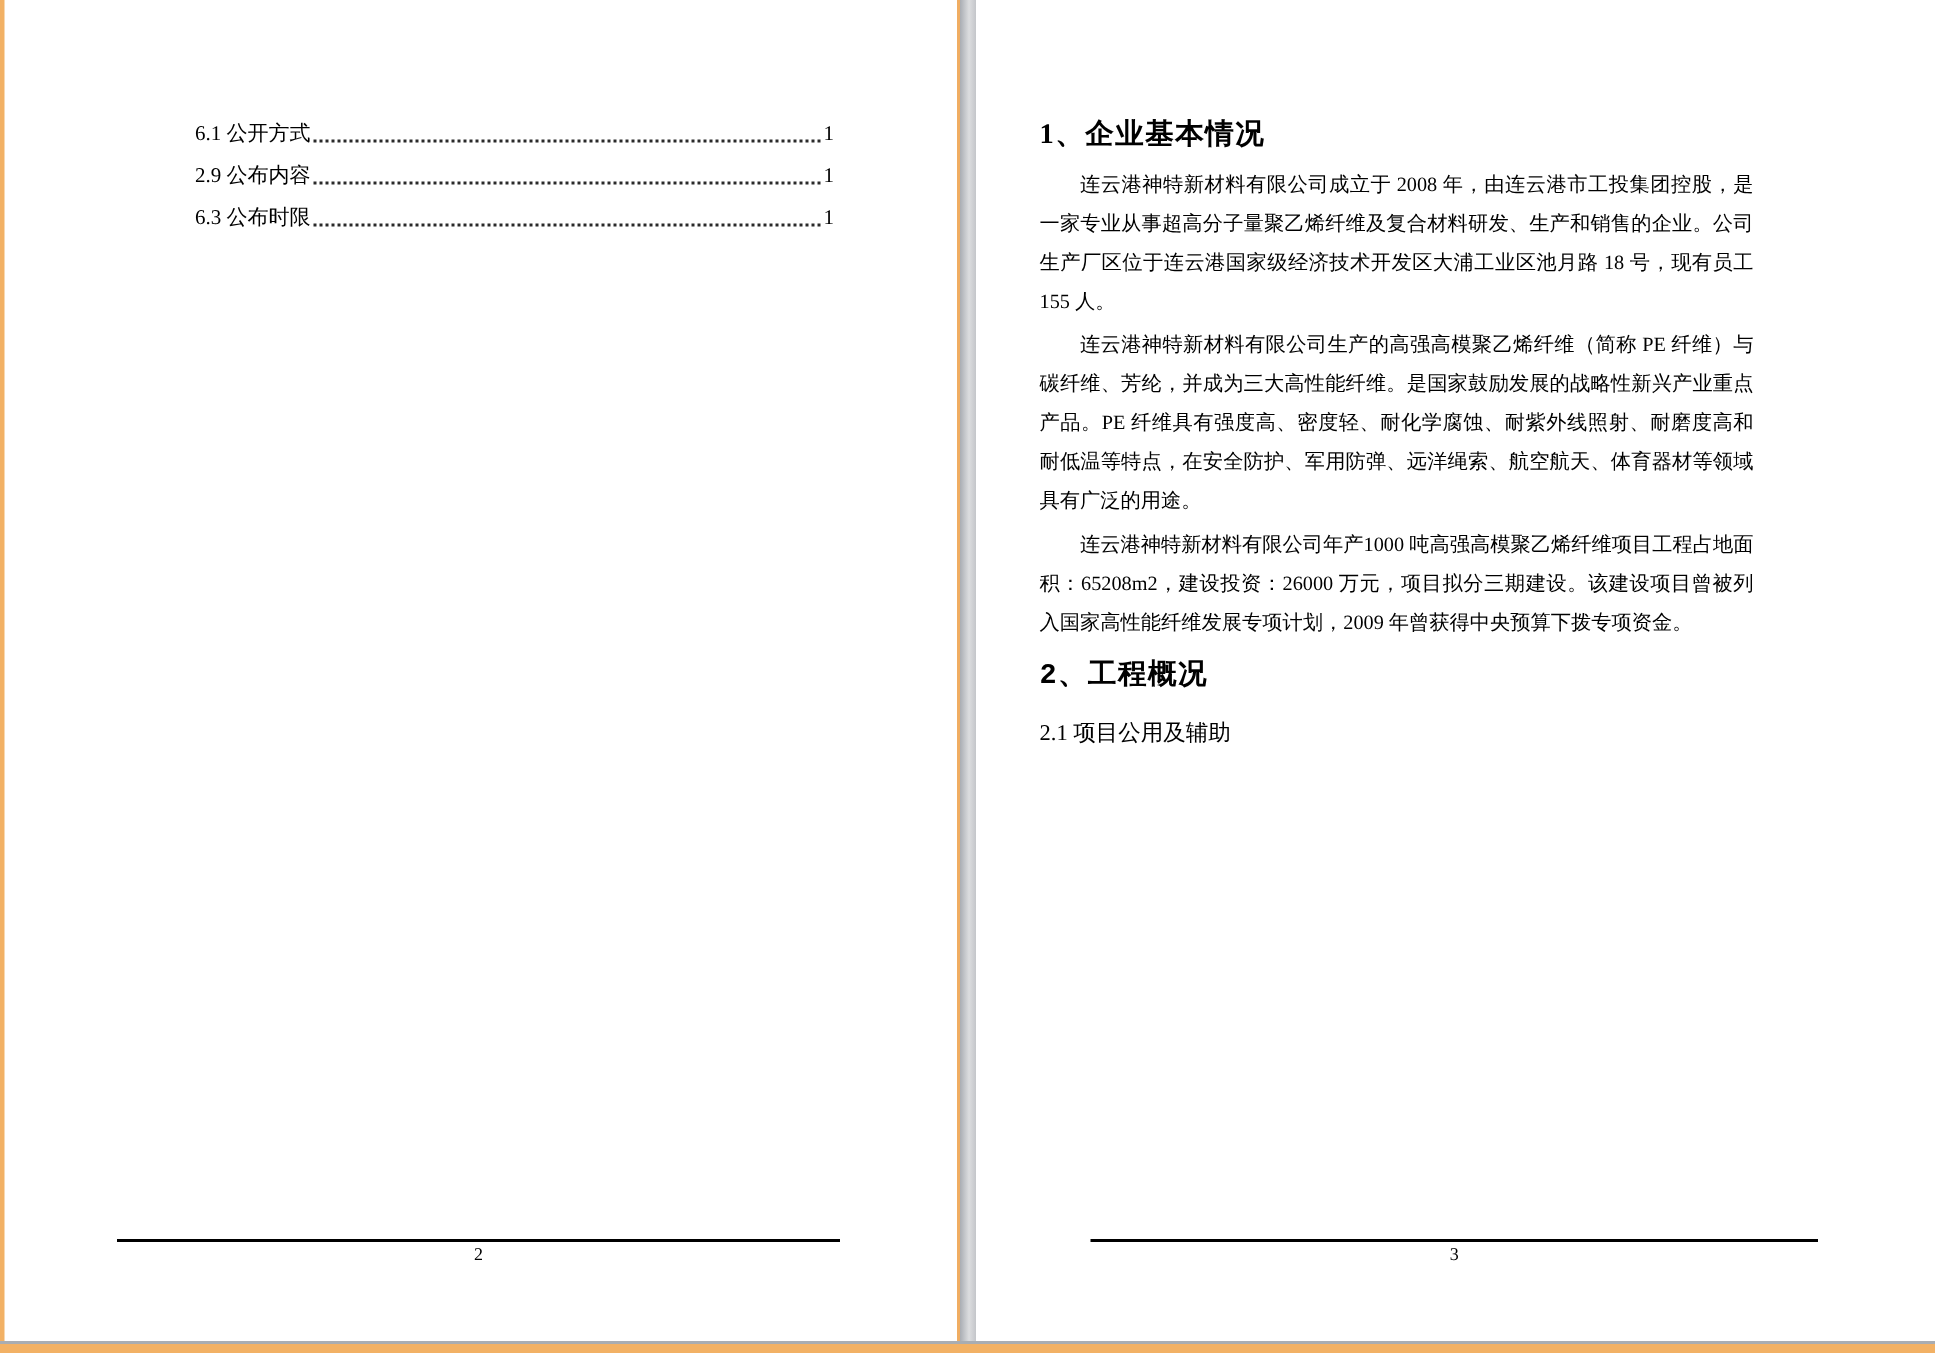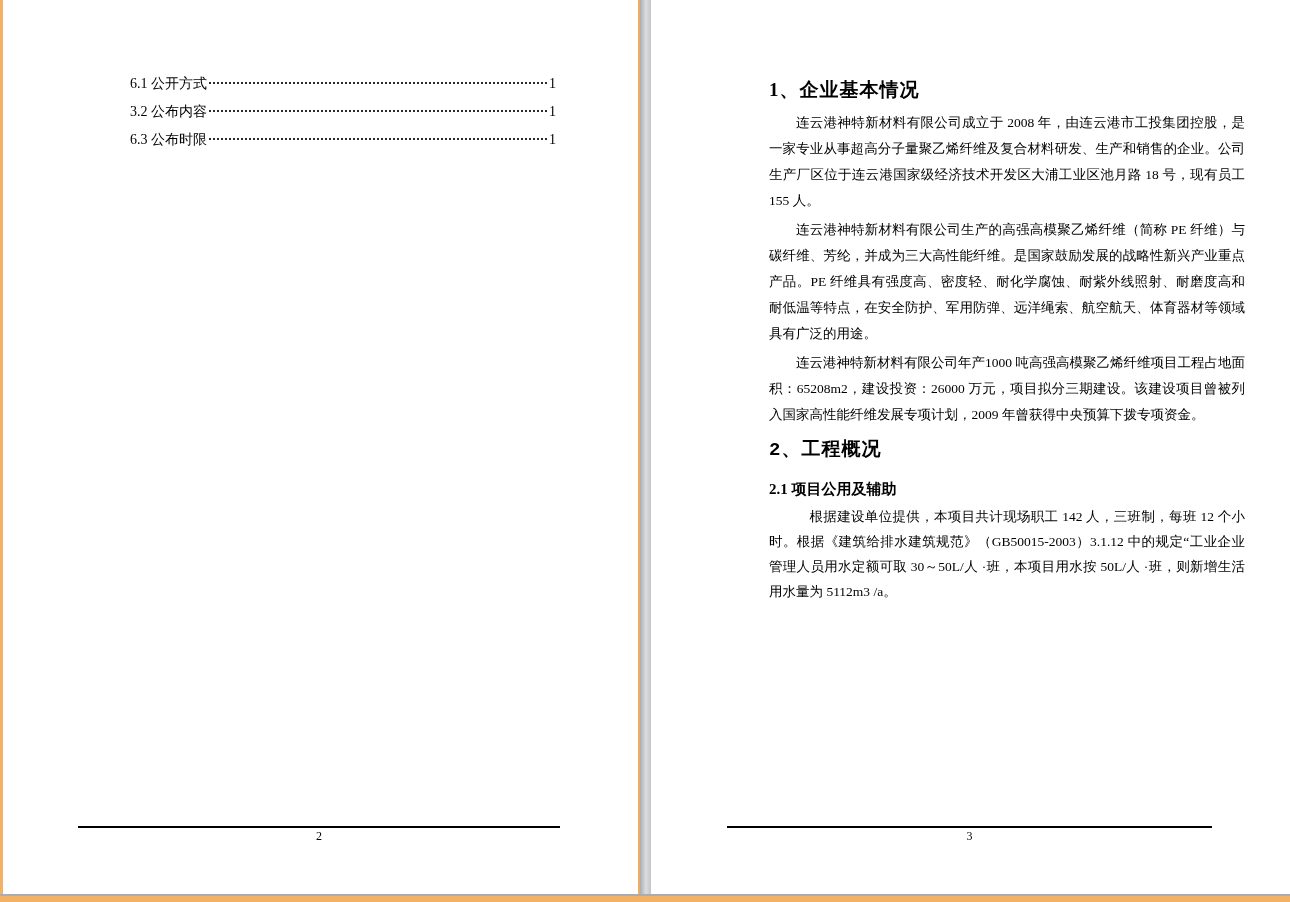--- a/index.html
+++ b/index.html
@@ -32,21 +32,21 @@
     position: absolute; left: 0; bottom: 0; width: 1290px; height: 6px;
     background: #f2b165;
   }
 
   
   .toc {
     position: absolute; left: 130px; top: 70px; width: 426px;
     font-size: 14px;
   }
   .toc-row {
-    display: flex; align-items: center;
+    display: flex; align-items: flex-end;
     height: 28px;
     cursor: default;
   }
   .toc-label { white-space: nowrap; }
   .toc-dots {
     flex: 1 1 auto;
     border-bottom: 2px dotted #2a2a2a;
     margin: 0 2px 3px 2px;
     min-width: 10px;
   }
@@ -59,32 +59,32 @@
     text-align: center;
     font-size: 12px;
     line-height: 15px;
     padding-top: 1px;
   }
   .footer-left  { left: 78px;  width: 482px; }
   .footer-right { left: 727px; width: 485px; }
 
   
   .content {
-    position: absolute; left: 769px; top: 78px; width: 486px;
+    position: absolute; left: 693px; top: 78px; width: 486px;
     font-size: 13.5px;
   }
   .sec-heading {
     font-size: 19px; font-weight: bold;
     line-height: 24px;
     margin: 0 0 8px 0;
     letter-spacing: 1px;
   }
   .sec-heading.second { margin: 10px 0 6px 0; font-family: Liberation Mono, monospace; }
   .sub-heading {
-    font-size: 15px; font-weight: bold;
+    font-size: 15px; font-weight: normal;
     line-height: 22px;
     margin: 16px 0 4px 0;
   }
   .para {
     margin: 0 10px 3px 0;
     text-indent: 2em;
     text-align: justify;
     line-height: 26px;
   }
   .para.tight { line-height: 25px; }
@@ -99,21 +99,21 @@
 <div class="bottom-orange"></div>
 
 <div>
   <div class="toc">
     <div class="toc-row">
       <span class="toc-label">6.1 公开方式</span>
       <span class="toc-dots"></span>
       <span class="toc-page">1</span>
     </div>
     <div class="toc-row">
-      <span class="toc-label">3.2 公布内容</span>
+      <span class="toc-label">2.9 公布内容</span>
       <span class="toc-dots"></span>
       <span class="toc-page">1</span>
     </div>
     <div class="toc-row">
       <span class="toc-label">6.3 公布时限</span>
       <span class="toc-dots"></span>
       <span class="toc-page">1</span>
     </div>
   </div>
   <div class="footer footer-left">
@@ -123,18 +123,17 @@
 
 <div>
   <div class="content">
     <div class="sec-heading">1、企业基本情况</div>
     <p class="para">连云港神特新材料有限公司成立于 2008 年，由连云港市工投集团控股，是一家专业从事超高分子量聚乙烯纤维及复合材料研发、生产和销售的企业。公司生产厂区位于连云港国家级经济技术开发区大浦工业区池月路 18 号，现有员工 155 人。</p>
     <p class="para">连云港神特新材料有限公司生产的高强高模聚乙烯纤维（简称 PE 纤维）与碳纤维、芳纶，并成为三大高性能纤维。是国家鼓励发展的战略性新兴产业重点产品。PE 纤维具有强度高、密度轻、耐化学腐蚀、耐紫外线照射、耐磨度高和耐低温等特点，在安全防护、军用防弹、远洋绳索、航空航天、体育器材等领域具有广泛的用途。</p>
     <p class="para">连云港神特新材料有限公司年产1000 吨高强高模聚乙烯纤维项目工程占地面积：65208m2，建设投资：26000 万元，项目拟分三期建设。该建设项目曾被列入国家高性能纤维发展专项计划，2009 年曾获得中央预算下拨专项资金。</p>
 
     <div class="sec-heading second">2、工程概况</div>
     <div class="sub-heading">2.1 项目公用及辅助</div>
-    <p class="para tight indent3">根据建设单位提供，本项目共计现场职工 142 人，三班制，每班 12 个小时。根据《建筑给排水建筑规范》（GB50015-2003）3.1.12 中的规定“工业企业管理人员用水定额可取 30～50L/人 ·班，本项目用水按 50L/人 ·班，则新增生活用水量为 5112m3 /a。</p>
   </div>
   <div class="footer footer-right">
     <span>3</span>
   </div>
 </div>
 
 </body></html>

